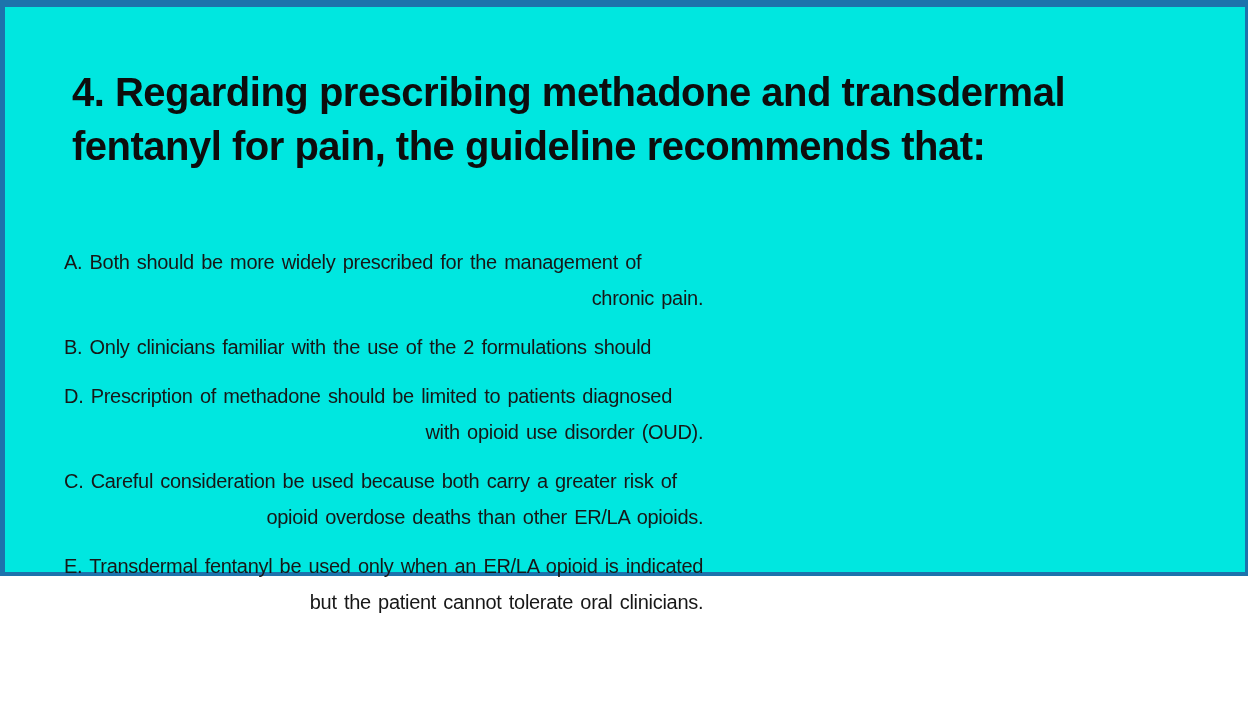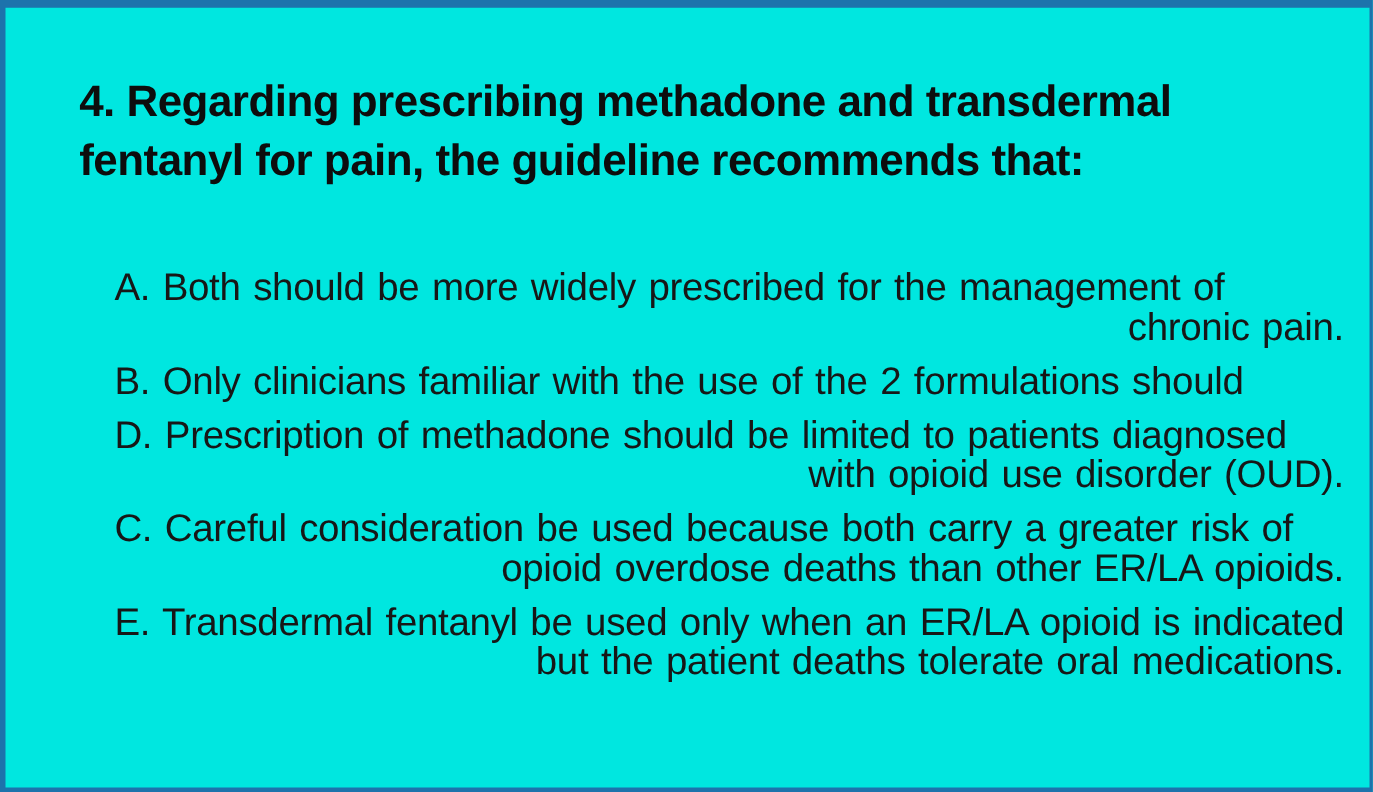--- a/index.html
+++ b/index.html
@@ -10,21 +10,21 @@
     width: 1248px;
     height: 720px;
     overflow: hidden;
     background: #ffffff;
     font-family: "Liberation Sans", sans-serif;
   }
   .slide {
     box-sizing: border-box;
     position: relative;
     width: 1248px;
-    height: 720px;
+    height: 576px;
     background: var(--slide-bg, #00E7E0);
     border-style: solid;
     border-color: var(--slide-border, #1D73AC);
     border-width: 7px 3px 4px 5px;
   }
   .title {
     position: absolute;
     left: 67px;
     top: 58px;
     color: #0d0d0d;
@@ -34,24 +34,23 @@
     letter-spacing: -0.5px;
   }
   .title-line {
     white-space: nowrap;
   }
   .options {
     position: absolute;
     left: 59px;
     top: 237px;
     color: #171717;
-    font-size: 35px;
+    font-size: 20px;
     letter-spacing: -0.3px;
     word-spacing: 2px;
-    margin-left: 40px;
   }
   .option {
     margin-bottom: 13px;
   }
   .opt-line {
     line-height: 36px;
     white-space: nowrap;
   }
   .opt-line.cont {
     padding-left: 28px;
@@ -84,17 +83,17 @@
       <div class="opt-line cont">with opioid use disorder (OUD).</div>
     </div>
 
     <div class="option">
       <div class="opt-line">C. Careful consideration be used because both carry a greater risk of</div>
       <div class="opt-line cont">opioid overdose deaths than other ER/LA opioids.</div>
     </div>
 
     <div class="option">
       <div class="opt-line">E. Transdermal fentanyl be used only when an ER/LA opioid is indicated</div>
-      <div class="opt-line cont">but the patient deaths tolerate oral medications.</div>
+      <div class="opt-line cont">but the patient cannot tolerate oral clinicians.</div>
     </div>
 
   </div>
 </div>
 
 </body></html>

